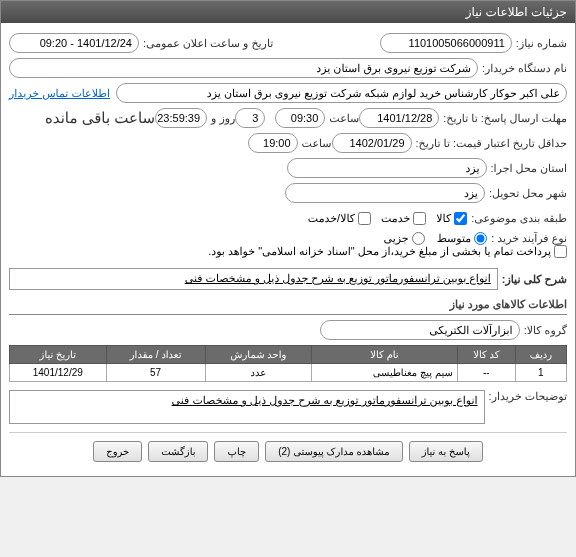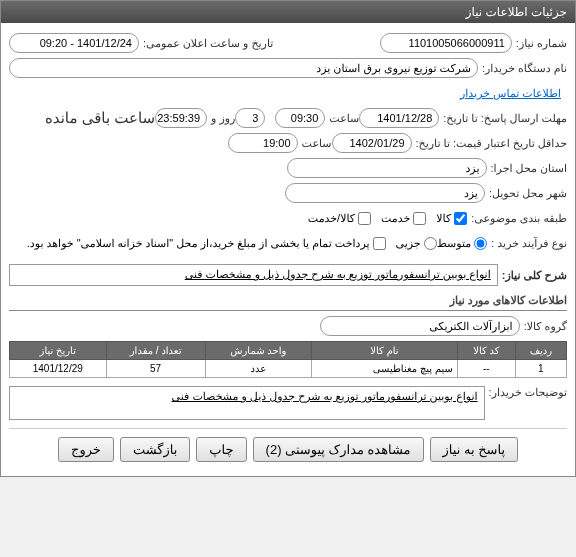--- a/index.html
+++ b/index.html
@@ -7,29 +7,29 @@
 .window { background: #fff; border: 1px solid #888; }
 .titlebar { background: linear-gradient(#6a6a6a,#4a4a4a); color: #fff; padding: 4px 8px; font-size: 12px; }
 .content { padding: 6px 8px; }
 .row { display: flex; align-items: center; margin: 3px 0; min-height: 22px; flex-wrap: wrap; }
 .label { color: #333; margin-left: 4px; white-space: nowrap; font-size: 11px; }
 .field { background: #fff; border: 1px solid #999; padding: 2px 6px; font-family: inherit; font-size: 11px; height: 20px; display: inline-flex; align-items: center; border-radius: 10px; }
 .field.wide { flex: 1; min-width: 200px; }
 .link { color: #0066cc; text-decoration: underline; cursor: pointer; margin-right: 6px; }
 .check { display: inline-flex; align-items: center; margin-left: 10px; }
 .check input { margin-left: 3px; }
-.radio { display: inline-flex; align-items: flex-end; }
+.radio { display: inline-flex; align-items: flex-end; margin-left: 12px; }
 .radio input { margin-left: 3px; }
 .section-title { font-weight: bold; color: #444; margin: 8px 0 4px; border-bottom: 1px solid #888; padding-bottom: 3px; }
 .desc-box { background: #fff; border: 1px solid #999; padding: 3px 6px; flex: 1; min-height: 22px; font-size: 11px; text-decoration: underline; }
 table.grid { width: 100%; border-collapse: collapse; margin-top: 4px; }
 table.grid th { background: #6b6b6b; color: #fff; border: 1px solid #555; padding: 3px 4px; font-size: 10px; font-weight: normal; text-align: center; }
 table.grid td { background: #fff; border: 1px solid #aaa; padding: 3px 4px; font-size: 10px; text-align: center; }
 .footer { display: flex; justify-content: center; gap: 6px; padding: 8px 4px; border-top: 1px solid #ccc; margin-top: 8px; }
-.btn { background: linear-gradient(#f8f8f8,#e0e0e0); border: 1px solid #888; border-radius: 3px; padding: 4px 12px; font-family: inherit; font-size: 13px; cursor: pointer; }
+.btn { background: linear-gradient(#f8f8f8,#e0e0e0); border: 1px solid #888; border-radius: 3px; padding: 4px 12px; font-family: inherit; font-size: 10px; cursor: pointer; }
 .spacer { flex: 1; }
 .gap { width: 10px; }
 .remaining { color: #333; font-size: 15px; }
 </style>
 </head>
 <body>
 
 <div class="window">
   <div class="titlebar">
     <span>جزئیات اطلاعات نیاز</span>
@@ -44,40 +44,41 @@
       <span class="label">تاریخ و ساعت اعلان عمومی:</span>
       <span class="field" style="width:130px">1401/12/24 - 09:20</span>
     </div>
 
     <div class="row">
       <span class="label">نام دستگاه خریدار:</span>
       <span class="field wide">شرکت توزیع نیروی برق استان یزد</span>
     </div>
 
     <div class="row">
+      <span class="field wide">علی اکبر  حوکار  کارشناس خرید لوازم شبکه  شرکت توزیع نیروی برق استان یزد</span>
       <a class="link">اطلاعات تماس خریدار</a>
     </div>
 
     <div class="row">
       <span class="label">مهلت ارسال پاسخ: تا تاریخ:</span>
       <span class="field" style="width:80px">1401/12/28</span>
       <span class="label">ساعت</span>
       <span class="field" style="width:50px">09:30</span>
       <div class="gap"></div>
       <span class="field" style="width:30px;text-align:center">3</span>
       <span class="label">روز و</span>
       <span class="field" style="width:52px">23:59:39</span>
       <span class="remaining">ساعت باقی مانده</span>
     </div>
 
     <div class="row">
       <span class="label">حداقل تاریخ اعتبار قیمت: تا تاریخ:</span>
       <span class="field" style="width:80px">1402/01/29</span>
       <span class="label">ساعت</span>
-      <span class="field" style="width:70px">19:00</span>
+      <span class="field" style="width:50px">19:00</span>
     </div>
 
     <div class="row">
       <span class="label">استان محل اجرا:</span>
       <span class="field" style="width:200px">یزد</span>
     </div>
 
     <div class="row">
       <span class="label">شهر محل تحویل:</span>
       <span class="field" style="width:200px">یزد</span>

